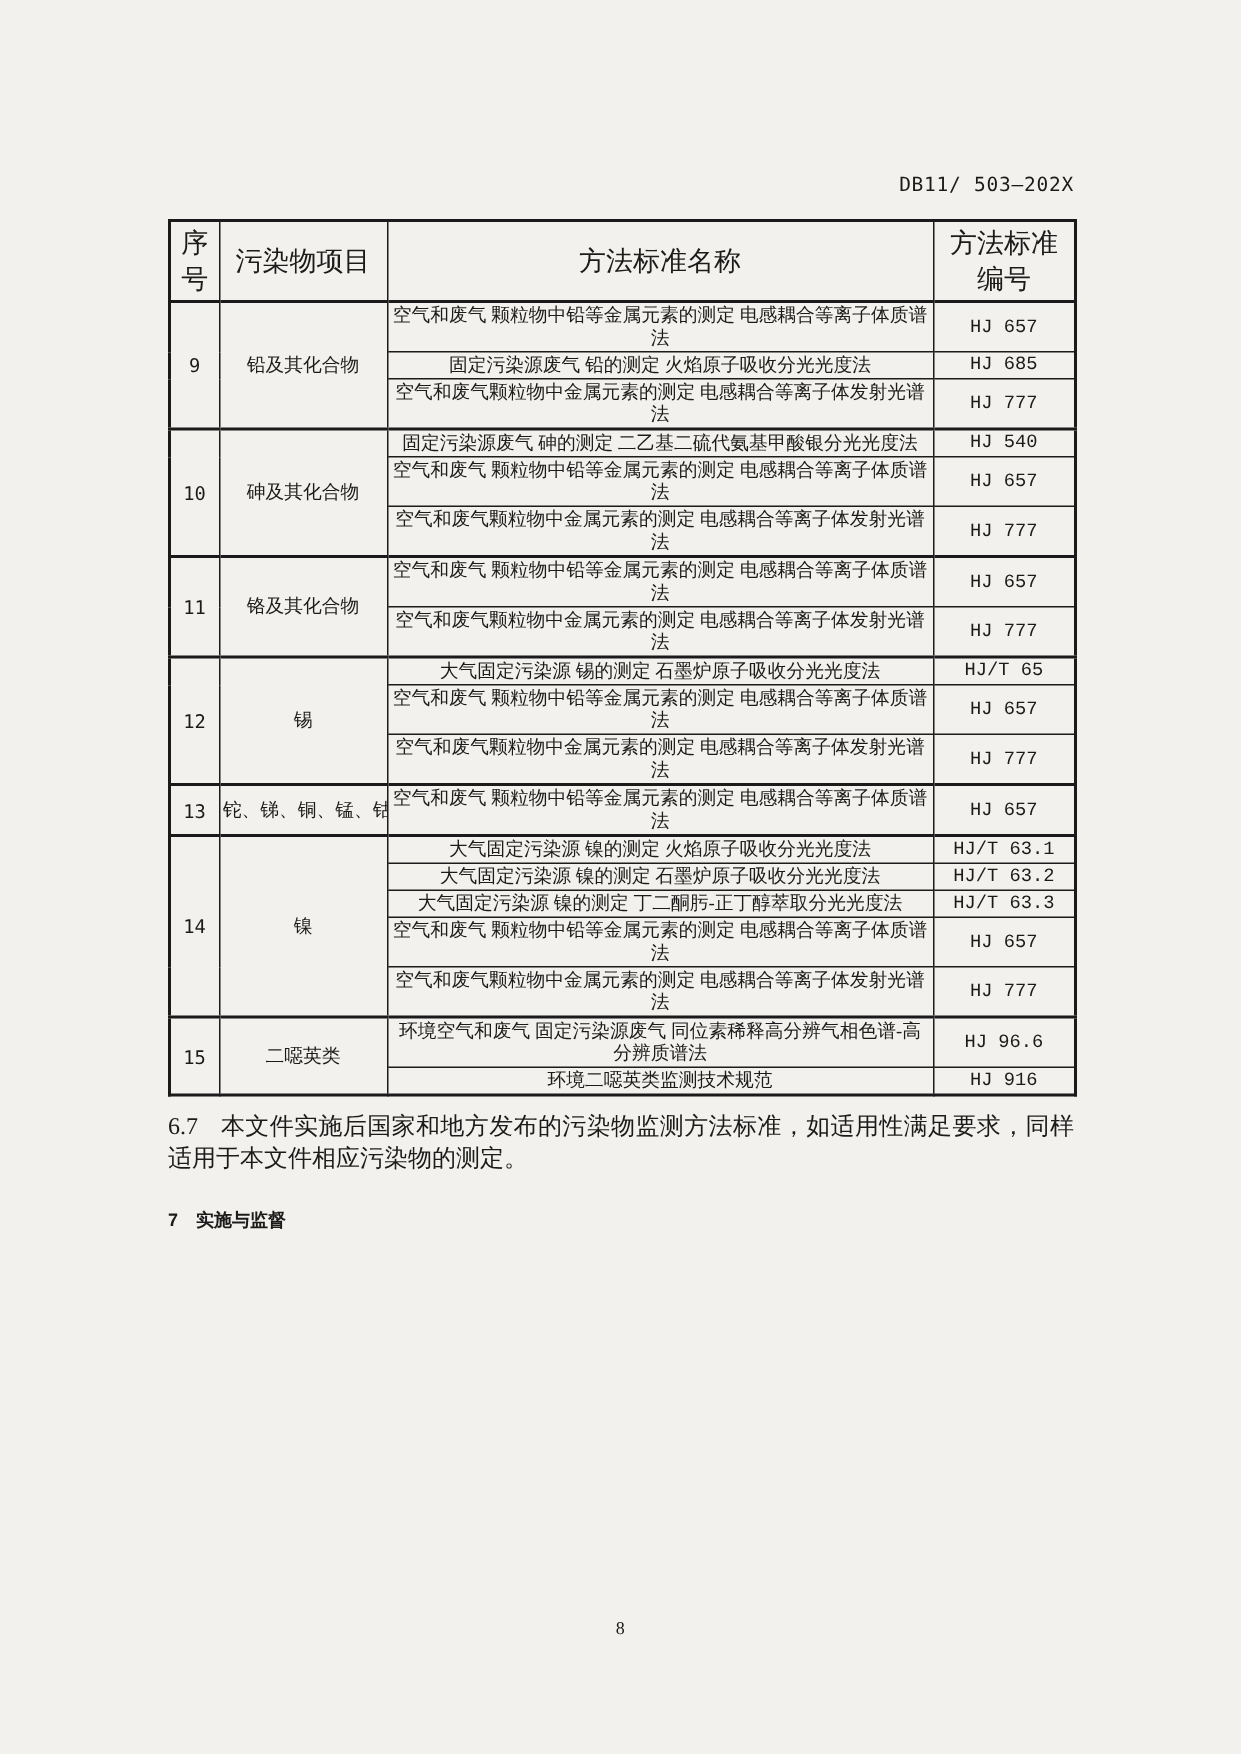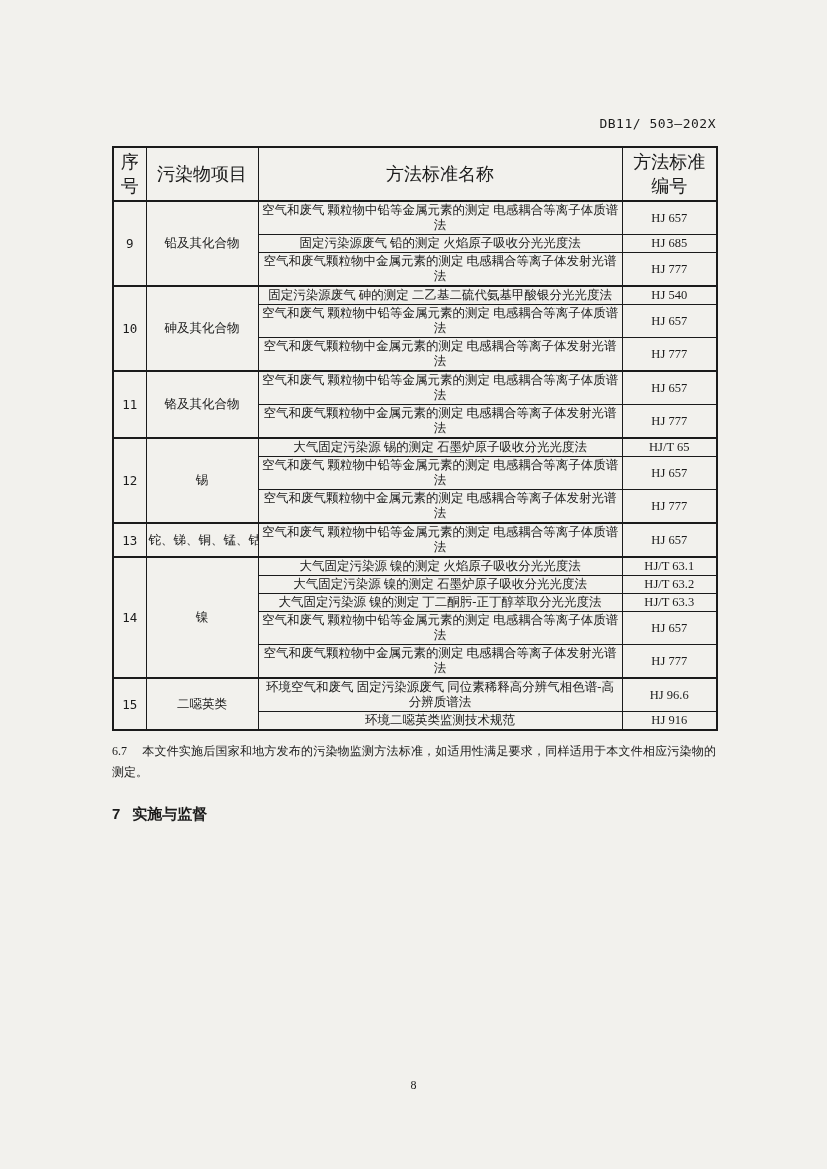--- a/index.html
+++ b/index.html
@@ -42,33 +42,33 @@
     padding: 2px;
   }
   table.methods td {
     font-size: 12.5px;
     line-height: 15px;
     padding: 1px 2px;
   }
   tr.group-start td { border-top: 2px solid #1b1b1b; }
   td.c-no   { font-family: "DejaVu Sans Mono", "Liberation Mono", monospace; font-size: 12px; }
   td.c-pollutant { font-size: 12px; padding: 1px 0; white-space: nowrap; }
-  td.c-code { font-family: Liberation Serif, serif; font-size: 12px; white-space: nowrap; margin-left: 28px; }
+  td.c-code { font-family: Liberation Mono, monospace; font-size: 12px; white-space: nowrap; margin-left: 28px; }
   .body-text { margin-top: 10px; }
   .para {
-    font-size: 12px;
+    font-size: 16px;
     line-height: 21px;
     text-align: justify;
     margin: 0 0 14px 0;
   }
   .para .pnum { margin-right: 15px; }
   .para.heading {
     font-family: "Liberation Sans", "DejaVu Sans", sans-serif;
     font-weight: bold;
-    font-size: 15px;
+    font-size: 12px;
     margin: 20px 0 16px 0;
   }
   .para.heading .pnum { margin-right: 12px; }
   .page-number {
     position: absolute;
     left: 0; right: 0;
     top: 1078px;
     text-align: center;
     font-size: 12px;
   }

